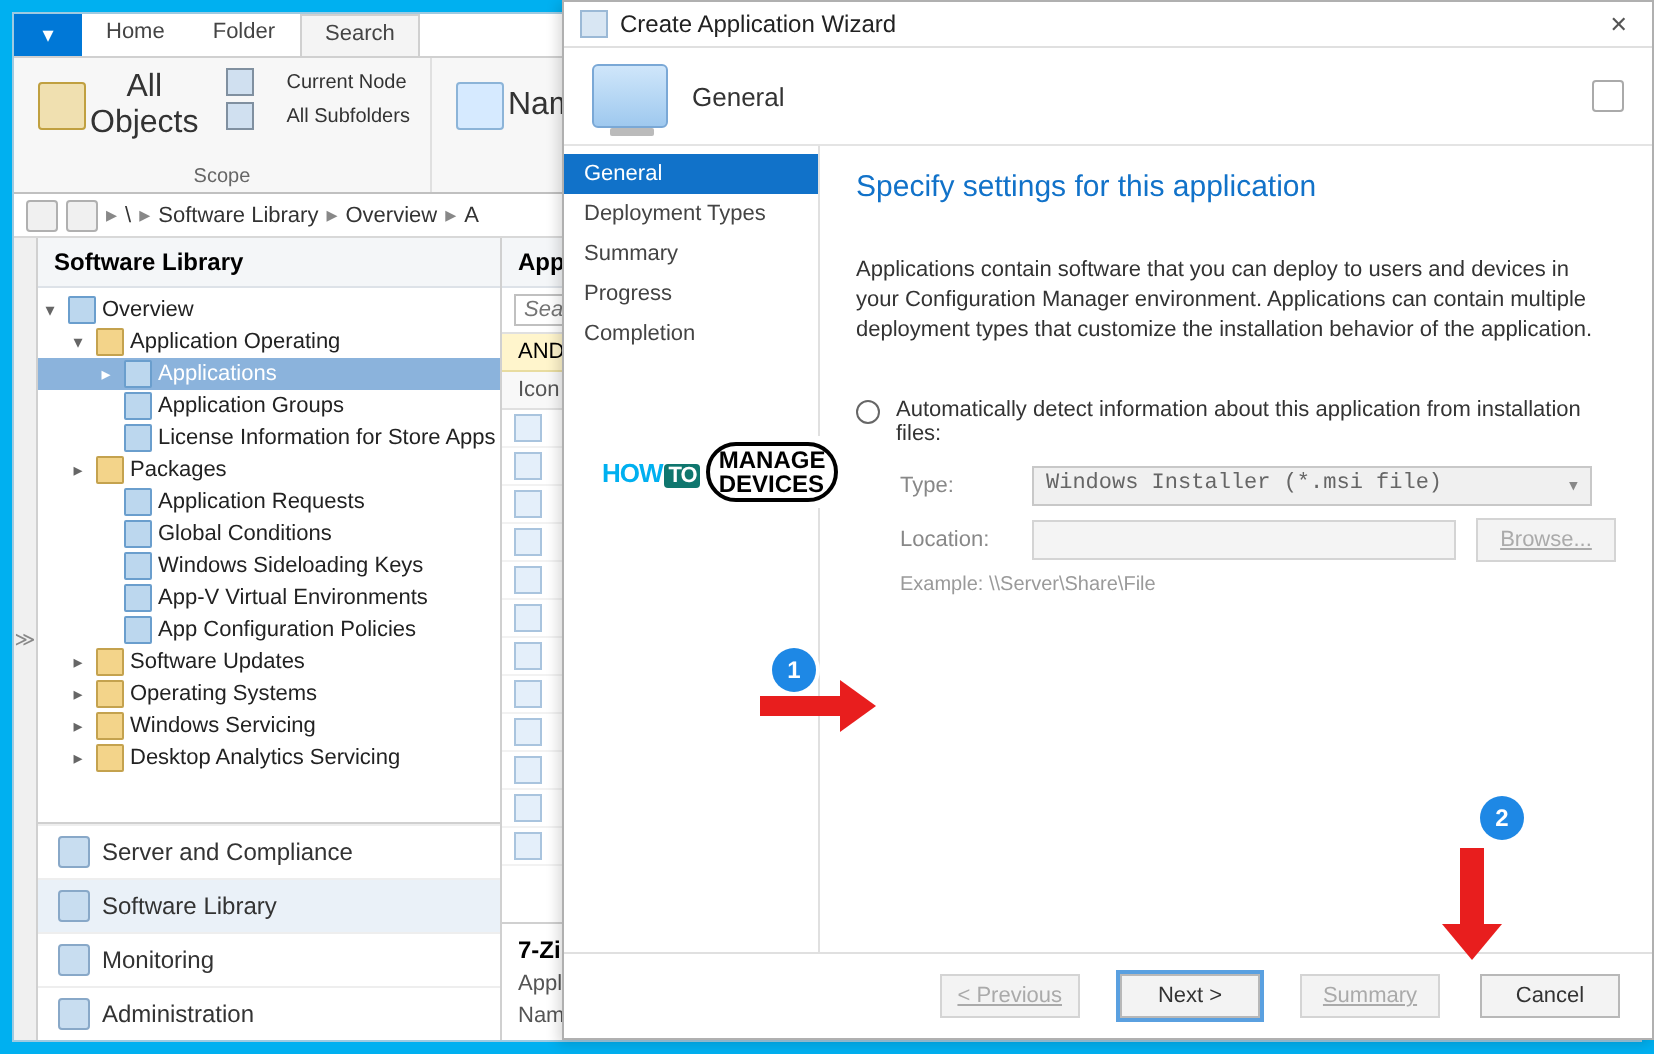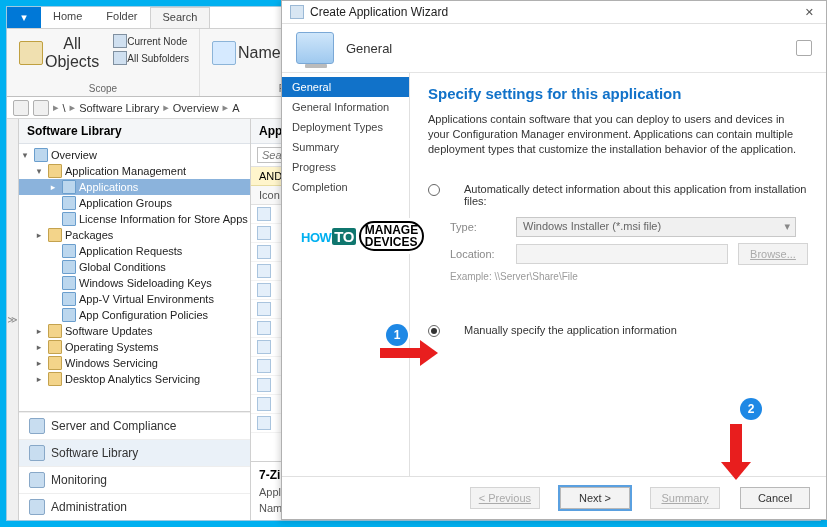--- a/index.html
+++ b/index.html
@@ -10,21 +10,21 @@
   .ribbon-tabs { height: 22px; display: flex; background: #fff; border-bottom: 1px solid #d0d0d0; font-size: 11px; }
   .sys-btn { width: 34px; background: #0078d7; color: #fff; display: flex; align-items: center; justify-content: center; }
   .tab { padding: 3px 12px; color: #444; cursor: pointer; }
   .tab.active { background: #f4f4f4; border: 1px solid #d0d0d0; border-bottom: none; }
   .ribbon-body { height: 68px; background: #f7f7f7; display: flex; border-bottom: 1px solid #c0c0c0; }
   .ribbon-group { border-right: 1px solid #e0e0e0; padding: 4px 8px 2px; display: flex; flex-direction: column; justify-content: space-between; }
   .ribbon-group-label { font-size: 10px; color: #666; text-align: center; }
   .big-btn { display: flex; flex-direction: row; align-items: center; font-size: 16px; color: #333; gap: 2px; padding: 2px 4px; }
   .big-icon { width: 24px; height: 24px; background: #f0e0b0; border: 1px solid #c0a040; border-radius: 2px; }
   .icon-row { display: flex; gap: 8px; }
-  .small-row { display: flex; align-items: center; gap: 0; font-size: 10px; color: #333; padding: 1px 2px; text-align: center; }
+  .small-row { display: flex; align-items: center; gap: 16px; font-size: 10px; color: #333; padding: 1px 2px; text-align: center; }
   .small-icon { width: 14px; height: 14px; background: #d0e0f0; border: 1px solid #8090a0; }
   .col-btns { display: flex; flex-direction: column; gap: 1px; }
 
   
   .breadcrumb { height: 22px; background: #fff; border-bottom: 1px solid #d8d8d8; display: flex; align-items: center; font-size: 11px; color: #333; padding: 0 6px; gap: 4px; }
   .bc-nav { width: 16px; height: 16px; border: 1px solid #b0b0b0; background: #f0f0f0; border-radius: 2px; }
   .bc-sep { color: #888; }
 
   
   .columns { display: flex; height: calc(100% - 112px); }
@@ -69,39 +69,39 @@
   .wiz-head { display: flex; align-items: center; gap: 12px; padding: 8px 14px; border-bottom: 1px solid #e4e4e4; }
   .wiz-comp { width: 38px; height: 32px; background: linear-gradient(#cfe6fa,#9fc9ef); border: 1px solid #7aa8d6; border-radius: 3px; position: relative; }
   .wiz-comp::after { content:""; position:absolute; bottom:-5px; left:8px; width:22px; height:4px; background:#bbb; border-radius:1px; }
   .wiz-head .h { font-size: 13px; color: #333; }
   .wiz-head .ribbon-icon { margin-left: auto; width: 16px; height: 16px; border: 1px solid #aaa; border-radius: 2px; }
   .wiz-body { flex: 1; display: flex; min-height: 0; }
   .wiz-nav { width: 128px; border-right: 1px solid #e0e0e0; padding-top: 4px; }
   .wiz-nav div { padding: 4px 10px; color: #444; }
   .wiz-nav div.cur { background: #1172c9; color: #fff; }
   .wiz-content { flex: 1; padding: 12px 18px 8px; position: relative; }
-  .wiz-content h2 { font-size: 15px; font-weight: 700; color: #1172c9; margin-bottom: 10px; }
+  .wiz-content h2 { font-size: 15px; font-weight: 400; color: #1172c9; margin-bottom: 26px; }
   .wiz-desc { font-size: 11px; color: #333; line-height: 1.35; margin-bottom: 26px; }
-  .opt { display: flex; align-items: flex-start; gap: 24px; margin-bottom: 10px; color: #333; }
+  .opt { display: flex; align-items: flex-start; gap: 8px; margin-bottom: 10px; color: #333; }
   .radio { width: 12px; height: 12px; border: 1px solid #666; border-radius: 50%; margin-top: 1px; flex-shrink: 0; position: relative; }
   .radio.checked::after { content:""; position:absolute; top:2px; left:2px; width:6px; height:6px; background:#333; border-radius:50%; }
   .form-row { display: flex; align-items: center; gap: 10px; margin: 6px 0 6px 22px; color: #888; }
   .form-row label { width: 56px; }
   .fake-in { height: 20px; background: #f4f4f4; border: 1px solid #d4d4d4; flex: 1; padding: 2px 6px; font-size: 11px; color: #888; }
-  .fake-sel { height: 20px; background: #f0f0f0; border: 1px solid #c8c8c8; width: 280px; padding: 2px 6px; font-size: 11px; color: #666; position: relative; }
+  .fake-sel { height: 20px; background: #f0f0f0; border: 1px solid #c8c8c8; width: 280px; padding: 2px 6px; font-size: 11px; color: #666; position: relative; font-family: Liberation Mono, monospace; }
   .fake-sel::after { content:"▾"; position:absolute; right:5px; top:2px; color:#888; }
   .btn { min-width: 70px; height: 22px; background: #f3f3f3; border: 1px solid #b8b8b8; font-size: 11px; color: #333; padding: 0 8px; }
   .btn:disabled, .btn.dis { color: #aaa; border-color: #d4d4d4; text-decoration: underline; }
   .wiz-foot { display: flex; justify-content: flex-end; gap: 20px; padding: 10px 16px; border-top: 1px solid #e0e0e0; }
   .example { font-size: 10px; color: #9a9a9a; margin-left: 22px; }
 
   
   .logo { position: absolute; left: 296px; top: 218px; background: #fff; padding: 3px 5px; display: flex; align-items: center; gap: 3px; font-family: Arial, sans-serif; }
   .logo .how { font-size: 13px; font-weight: 800; color: #00b0f0; letter-spacing: -0.5px; }
-  .logo .how .to { background:#0f766e; color:#fff; padding:0 2px; border-radius:2px; font-size:15px; margin-left:1px;}
+  .logo .how .to { background:#0f766e; color:#fff; padding:0 2px; border-radius:2px; font-size:11px; margin-left:1px;}
   .logo .md { border: 2.5px solid #000; border-radius: 15px; padding: 1px 4px; font-weight: 700; font-size: 12px; line-height: 1; }
 
   
   .callout { position: absolute; width: 22px; height: 22px; border-radius: 50%; background: #1e88e5; color: #fff; font-weight: 700; font-size: 12px; display: flex; align-items: center; justify-content: center; box-shadow: 0 0 0 2px #fff; }
   .arrow-r { position: absolute; }
   .arrow-r .shaft { width: 40px; height: 10px; background: #e81e1e; }
   .arrow-r .head { width: 0; height: 0; border-top: 13px solid transparent; border-bottom: 13px solid transparent; border-left: 18px solid #e81e1e; position: absolute; right: -18px; top: -8px; }
   .arrow-d { position: absolute; }
   .arrow-d .shaft { width: 12px; height: 38px; background: #e81e1e; }
   .arrow-d .head { width: 0; height: 0; border-left: 15px solid transparent; border-right: 15px solid transparent; border-top: 18px solid #e81e1e; position: absolute; left: -9px; bottom: -18px; }
@@ -186,21 +186,21 @@
       <div class="pane-header">Software Library</div>
       <div class="tree" id="tree">
           <div class="tree-node ind0">
             <span class="tw">▾</span>
             <span class="tree-icon blue"></span>
             <span>Overview</span>
           </div>
           <div class="tree-node ind1">
             <span class="tw">▾</span>
             <span class="tree-icon "></span>
-            <span>Application Management</span>
+            <span>Application Operating</span>
           </div>
           <div class="tree-node ind2 selected">
             <span class="tw">▸</span>
             <span class="tree-icon blue"></span>
             <span>Applications</span>
           </div>
           <div class="tree-node ind2">
             <span class="tw"></span>
             <span class="tree-icon blue"></span>
             <span>Application Groups</span>
@@ -342,21 +342,20 @@
     <span class="x">✕</span>
   </div>
   <div class="wiz-head">
     <div class="wiz-comp"></div>
     <div class="h">General</div>
     <div class="ribbon-icon"></div>
   </div>
   <div class="wiz-body">
     <div class="wiz-nav" id="wiznav">
         <div class="cur">General</div>
-        <div>General Information</div>
         <div>Deployment Types</div>
         <div>Summary</div>
         <div>Progress</div>
         <div>Completion</div>
       </div>
     <div class="wiz-content">
       <h2>Specify settings for this application</h2>
       <div class="wiz-desc">Applications contain software that you can deploy to users and devices in your Configuration Manager environment. Applications can contain multiple deployment types that customize the installation behavior of the application.</div>
 
       <div class="opt">
@@ -369,24 +368,20 @@
       </div>
       <div class="form-row">
         <label>Location:</label>
         <div class="fake-in"></div>
         <button class="btn dis">Browse...</button>
       </div>
       <div class="example">Example: \\Server\Share\File</div>
 
       <div style="height:42px"></div>
 
-      <div class="opt">
-        <div class="radio checked"></div>
-        <span>Manually specify the application information</span>
-      </div>
     </div>
   </div>
   <div class="wiz-foot">
     <button class="btn dis">&lt; Previous</button>
     <button class="btn focus">Next &gt;</button>
     <button class="btn dis">Summary</button>
     <button class="btn">Cancel</button>
   </div>
 </div>
 

